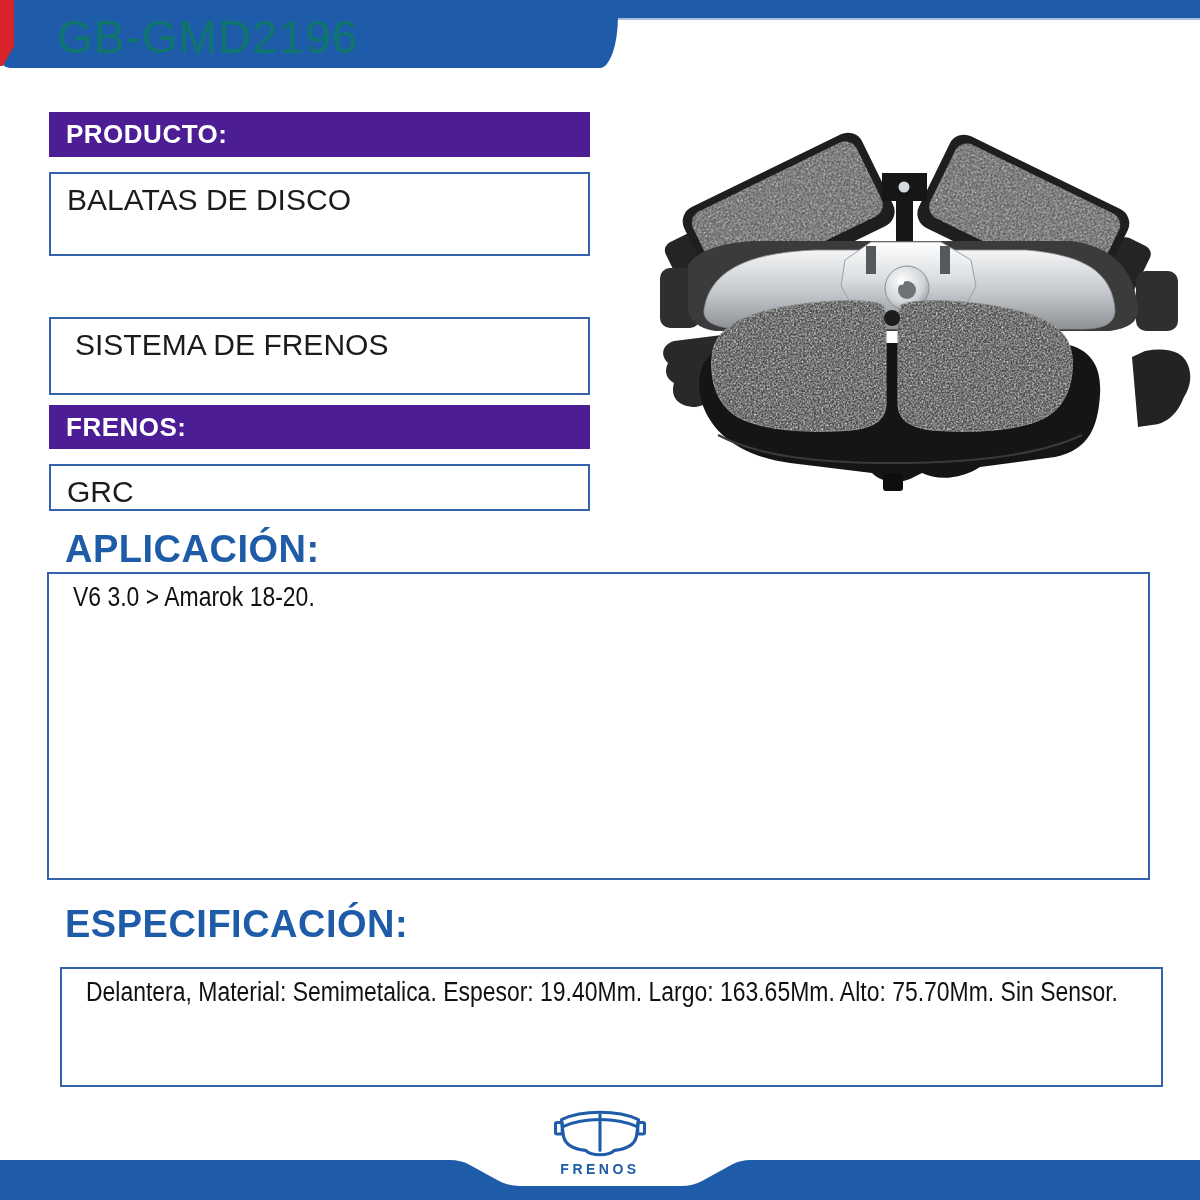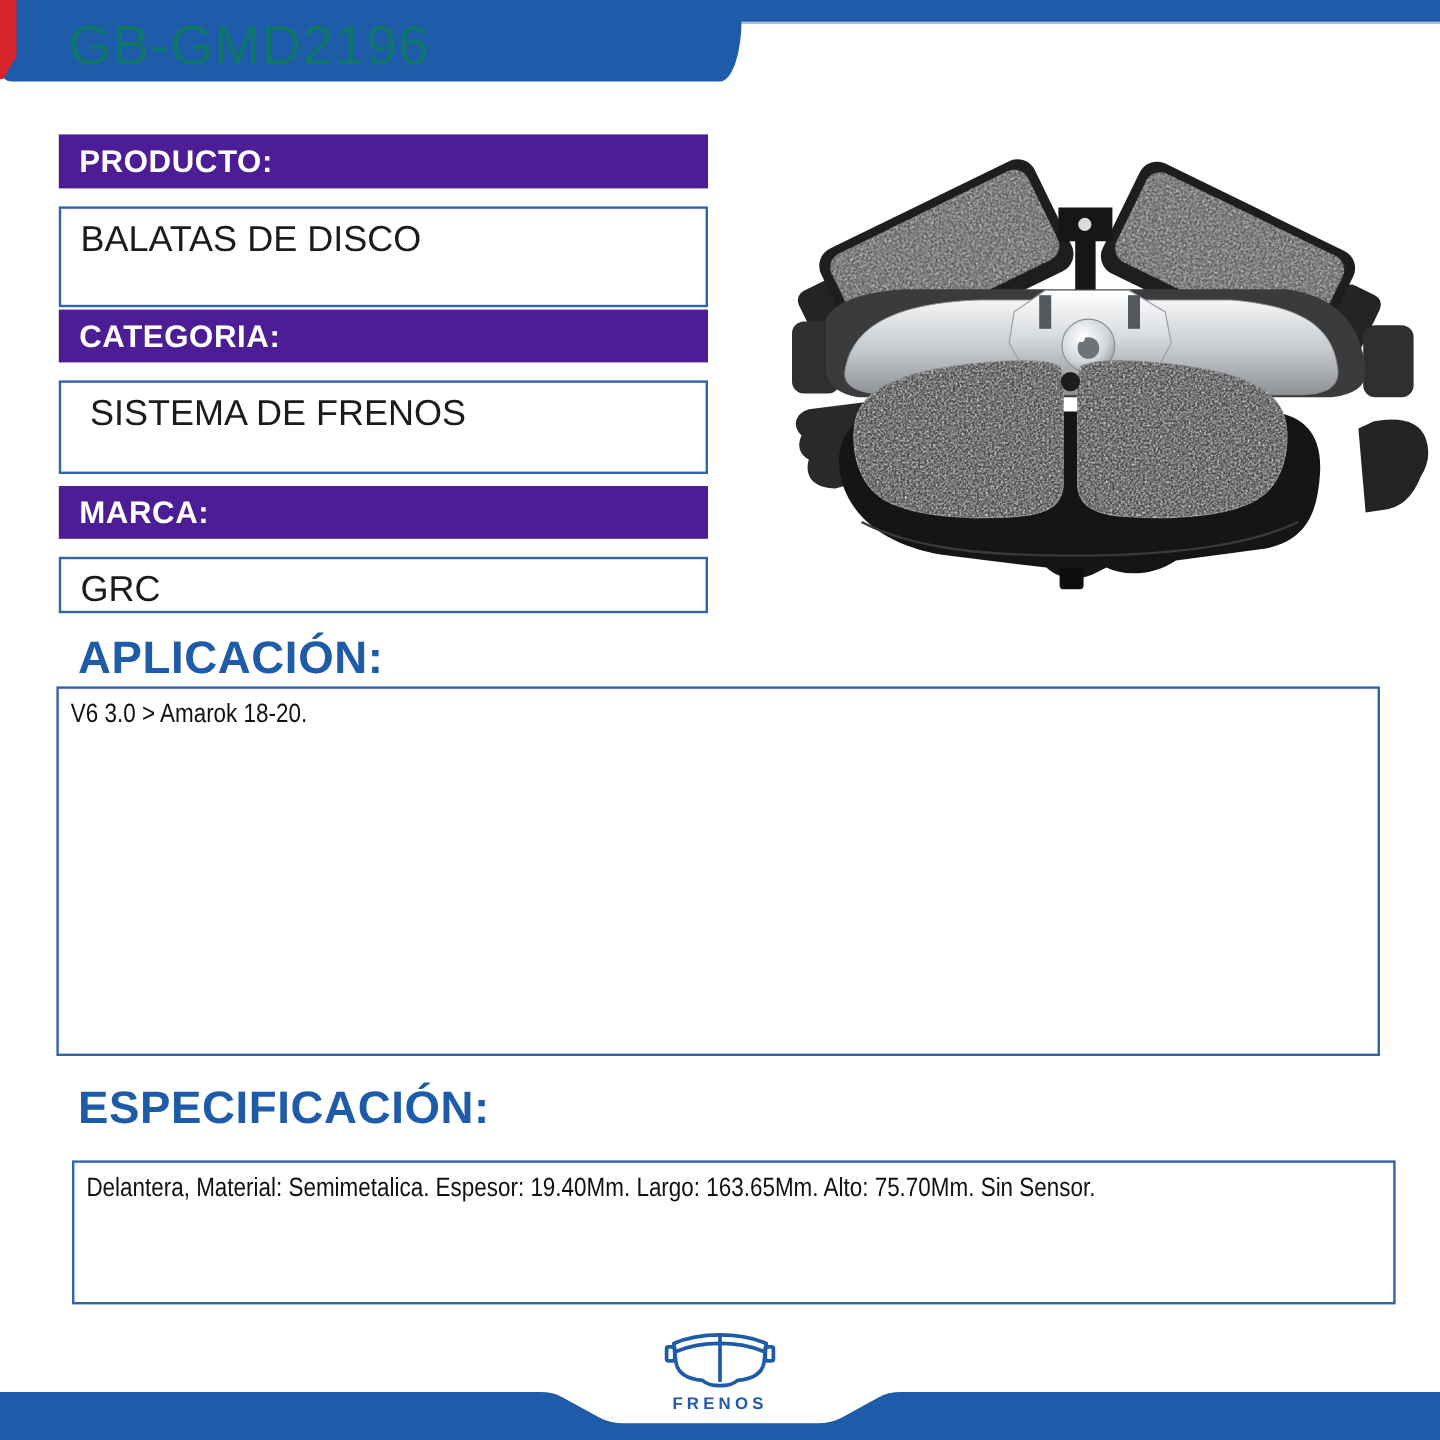--- a/index.html
+++ b/index.html
@@ -30,21 +30,21 @@
   .box-marca{top:449px;height:47px;}
   
   .big-heading{position:absolute;left:65px;color:#1e5ba8;font-size:38px;font-weight:bold;
     letter-spacing:.5px;white-space:nowrap;}
   .head-aplicacion{top:528px;}
   .head-especificacion{top:903px;}
   .big-box{position:absolute;left:47px;width:1103px;border:2px solid #3263ac;
     background:#fff;box-sizing:border-box;}
   .box-aplicacion{top:572px;height:308px;}
   .box-especificacion{top:967px;height:120px;margin-left:13px;}
-  .box-text{padding:7px 10px;font-size:22px;color:#111;line-height:1.25;}
+  .box-text{padding:7px 24px;font-size:27px;color:#111;line-height:1.25;}
   .cond{display:inline-block;transform:scaleX(.85);transform-origin:0 50%;white-space:nowrap;}
   
   .photo{position:absolute;left:640px;top:105px;width:560px;height:400px;}
   
   .footer-band{position:absolute;left:0;top:1158px;width:1200px;height:42px;display:block;}
   .brake-icon{position:absolute;left:552px;top:1108px;width:96px;height:52px;}
   .footer-label{position:absolute;left:0;top:1161px;width:1200px;text-align:center;
     font-size:14px;font-weight:bold;letter-spacing:3.5px;color:#1e5ba8;}
 </style>
 </head>
@@ -57,29 +57,26 @@
   <div class="red-accent"></div>
   <div class="header-title">GB-GMD2196</div>
 
   <div class="sec-bar bar-producto">
     <span>PRODUCTO:</span>
   </div>
   <div class="sec-box box-producto">
     <span>BALATAS DE DISCO</span>
   </div>
 
-  <div class="sec-bar bar-categoria">
-    <span>CATEGORIA:</span>
-  </div>
   <div class="sec-box box-categoria">
     <span>SISTEMA DE FRENOS</span>
   </div>
 
   <div class="sec-bar bar-marca">
-    <span>MARCA:</span>
+    <span>FRENOS:</span>
   </div>
   <div class="sec-box box-marca">
     <span>GRC</span>
   </div>
 
   <svg class="photo" viewBox="0 0 560 400" role="img" aria-label="brake pads">
     <defs>
       <linearGradient id="metal" x1="0" y1="0" x2="0" y2="1">
         <stop offset="0" stop-color="#f4f5f6"></stop>
         <stop offset="0.55" stop-color="#c3c7cc"></stop>

